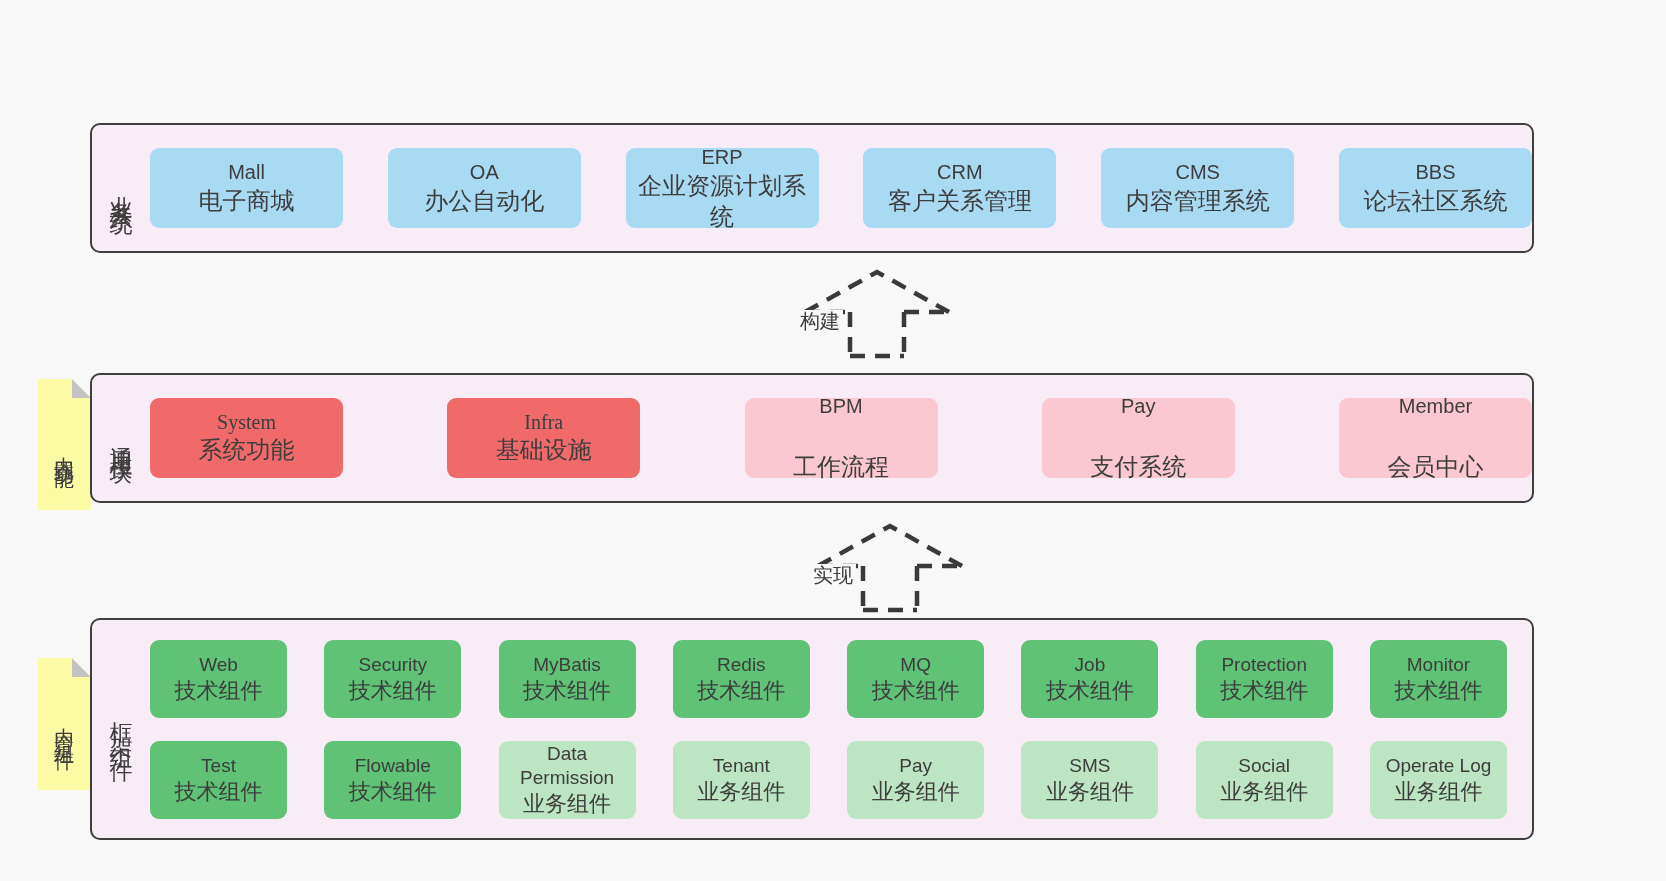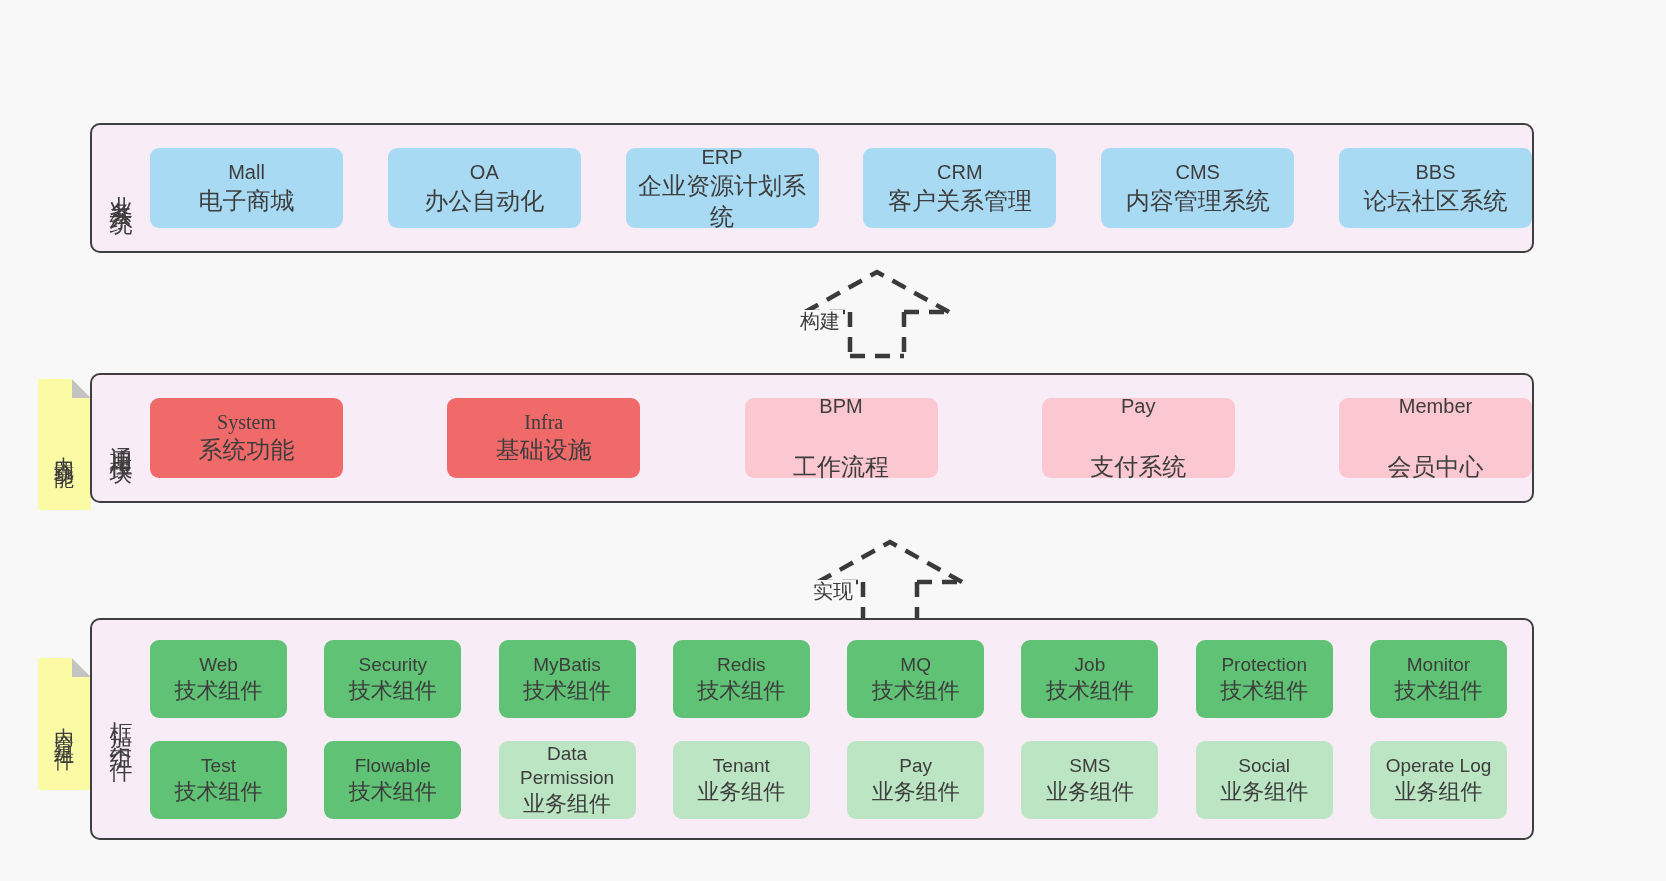--- a/index.html
+++ b/index.html
@@ -73,21 +73,21 @@
   .sticky .fold{position:absolute;top:0;right:0;}
   .sticky-label{
     writing-mode:vertical-rl;text-orientation:upright;
     font-size:20px;letter-spacing:4px;line-height:1;
     padding-top:8px;color:var(--text,#3d3d3d);
   }
   .sticky-2 .sticky-label{letter-spacing:8px;}
   
   .arrow{position:absolute;width:160px;height:96px;z-index:1;}
   .arrow-1{left:797px;top:266px;}
-  .arrow-2{left:810px;top:536px;}
+  .arrow-2{left:810px;top:520px;}
   .arrow svg{position:absolute;left:0;top:0;}
   .arrow-label{
     position:absolute;left:0;right:0;top:44px;
     text-align:left;font-size:20px;line-height:1.1;
   }
   .arrow-label span{
     background:var(--page-bg,#f8f8f8);
     padding:0 3px;display:inline-block;
   }
   .dash{

